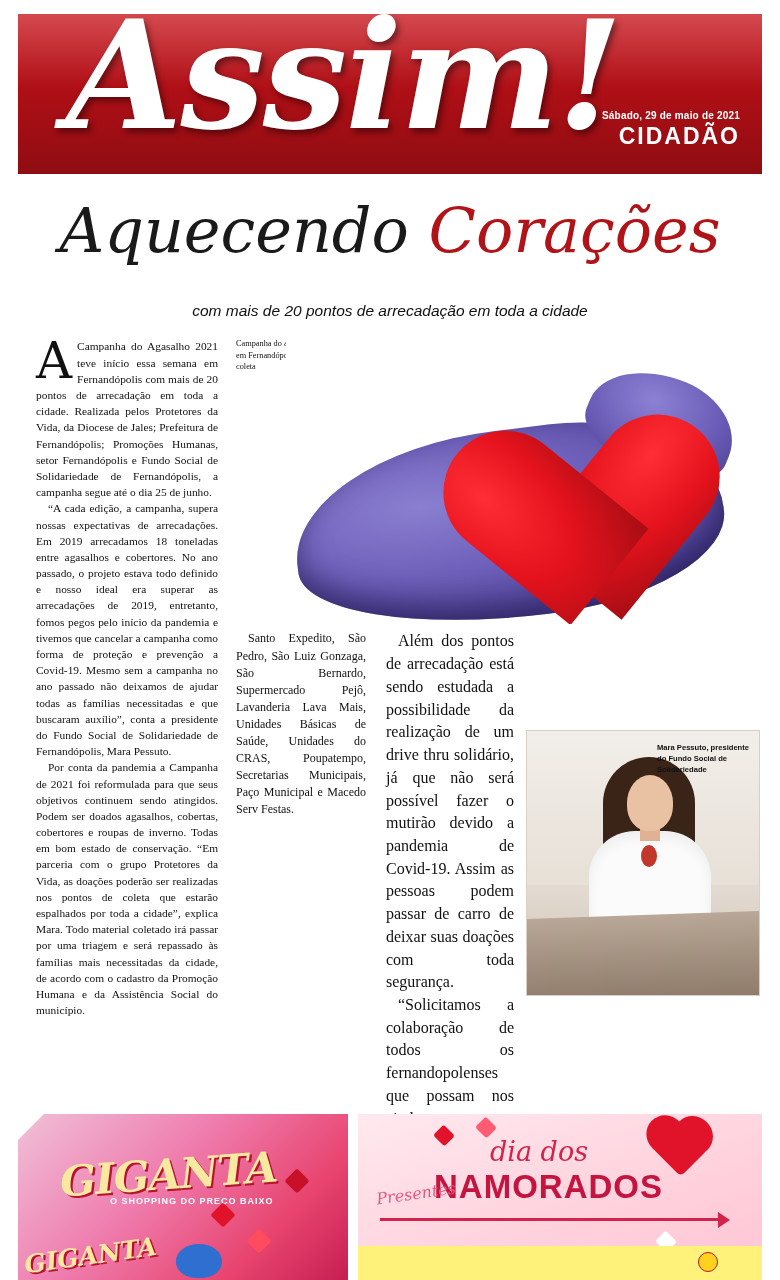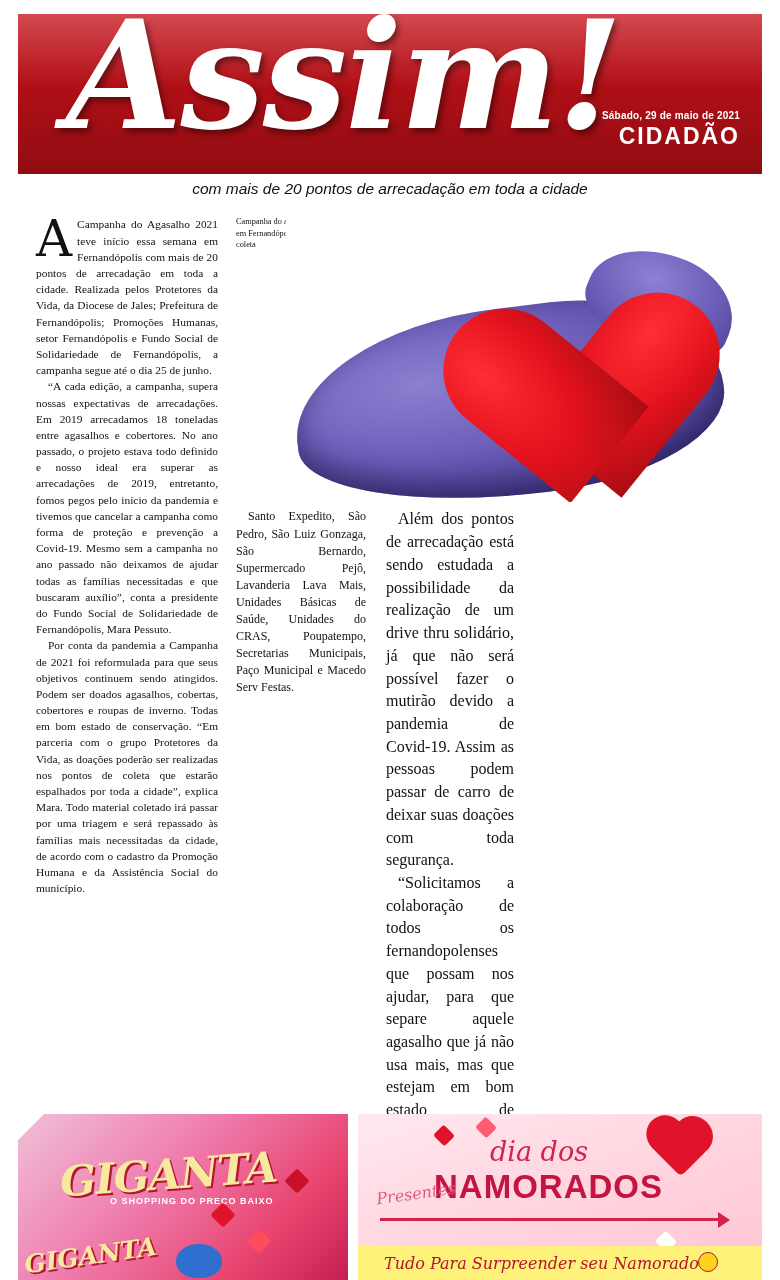--- a/index.html
+++ b/index.html
@@ -434,20 +434,26 @@
 <div class="page">
 
   <div class="masthead">
     <div class="viva">Assim!</div>
     <div class="masthead-right">
       <div class="mh-date">Sábado, 29 de maio de 2021</div>
       <div class="mh-brand">CIDADÃO</div>
     </div>
   </div>
 
+  <div class="headline-wrap">
+    <div class="headline">
+      <span class="w1">Aquecendo</span>
+      <span class="w2">Corações</span>
+    </div>
+  </div>
   <div class="subhead">
     <div>com mais de 20 pontos de arrecadação em toda a cidade</div>
   </div>
 
   <div class="content">
 
     <div class="col1">
       <p class="first">
         <span class="dropcap">A</span><span>Campanha do Agasalho 2021 teve início essa semana em Fernandópolis com mais de 20 pontos de arrecadação em toda a cidade. Realizada pelos Protetores da Vida, da Diocese de Jales; Prefeitura de Fernandópolis; Promoções Humanas, setor Fernandópolis e Fundo Social de Solidariedade de Fernandópolis, a campanha segue até o dia 25 de junho.</span>
       </p>
@@ -465,20 +471,30 @@
 
     <div class="col2">
       <p class="first">Santo Expedito, São Pedro, São Luiz Gonzaga, São Bernardo, Supermercado Pejô, Lavanderia Lava Mais, Unidades Básicas de Saúde, Unidades do CRAS, Poupatempo, Secretarias Municipais, Paço Municipal e Macedo Serv Festas.</p>
     </div>
 
     <div class="col3">
       <p>Além dos pontos de arrecadação está sendo estudada a possibilidade da realização de um drive thru solidário, já que não será possível fazer o mutirão devido a pandemia de Covid-19. Assim as pessoas podem passar de carro de deixar suas doações com toda segurança.</p>
       <p>“Solicitamos a colaboração de todos os fernandopolenses que possam nos ajudar, para que separe aquele agasalho que já não usa mais, mas que estejam em bom estado de conservação, e doe em um dos pontos de coleta. Sua solidariedade fará toda a diferença e vai aquecer o frio de muita gente neste inverno que se aproxima”, finaliza Mara.</p>
     </div>
 
+    <div class="mara-photo">
+      <div class="mara-wall"></div>
+      <div class="mara-hair-back"></div>
+      <div class="mara-body"></div>
+      <div class="mara-neck"></div>
+      <div class="mara-face"></div>
+      <div class="mara-necklace"></div>
+      <div class="mara-desk"></div>
+      <div class="mara-caption">Mara Pessuto, presidente do Fundo Social de Solidariedade</div>
+    </div>
 
   </div>
 
   <div class="ads">
 
     <div class="ad-left">
       <div class="corner"></div>
       <div class="heartlet h3"></div>
       <div class="giganta">GIGANTA</div>
       <div class="giganta-sub">O SHOPPING DO PREÇO BAIXO</div>
@@ -491,19 +507,18 @@
     <div class="ad-right">
       <div class="smallheart sh1"></div>
       <div class="smallheart sh2"></div>
       <div class="bigheart"></div>
       <div class="dia">dia dos</div>
       <div class="namorados">NAMORADOS</div>
       <div class="presentes">Presentes</div>
       <div class="arrow"></div>
       <div class="smallheart sh3"></div>
       <div class="ribbon"></div>
-      <div class="ribbon-text">Tudo Para Surpreender seu Namorado</div>
       <div class="smiley"></div>
     </div>
 
   </div>
 
 </div>
 
 </body></html>

